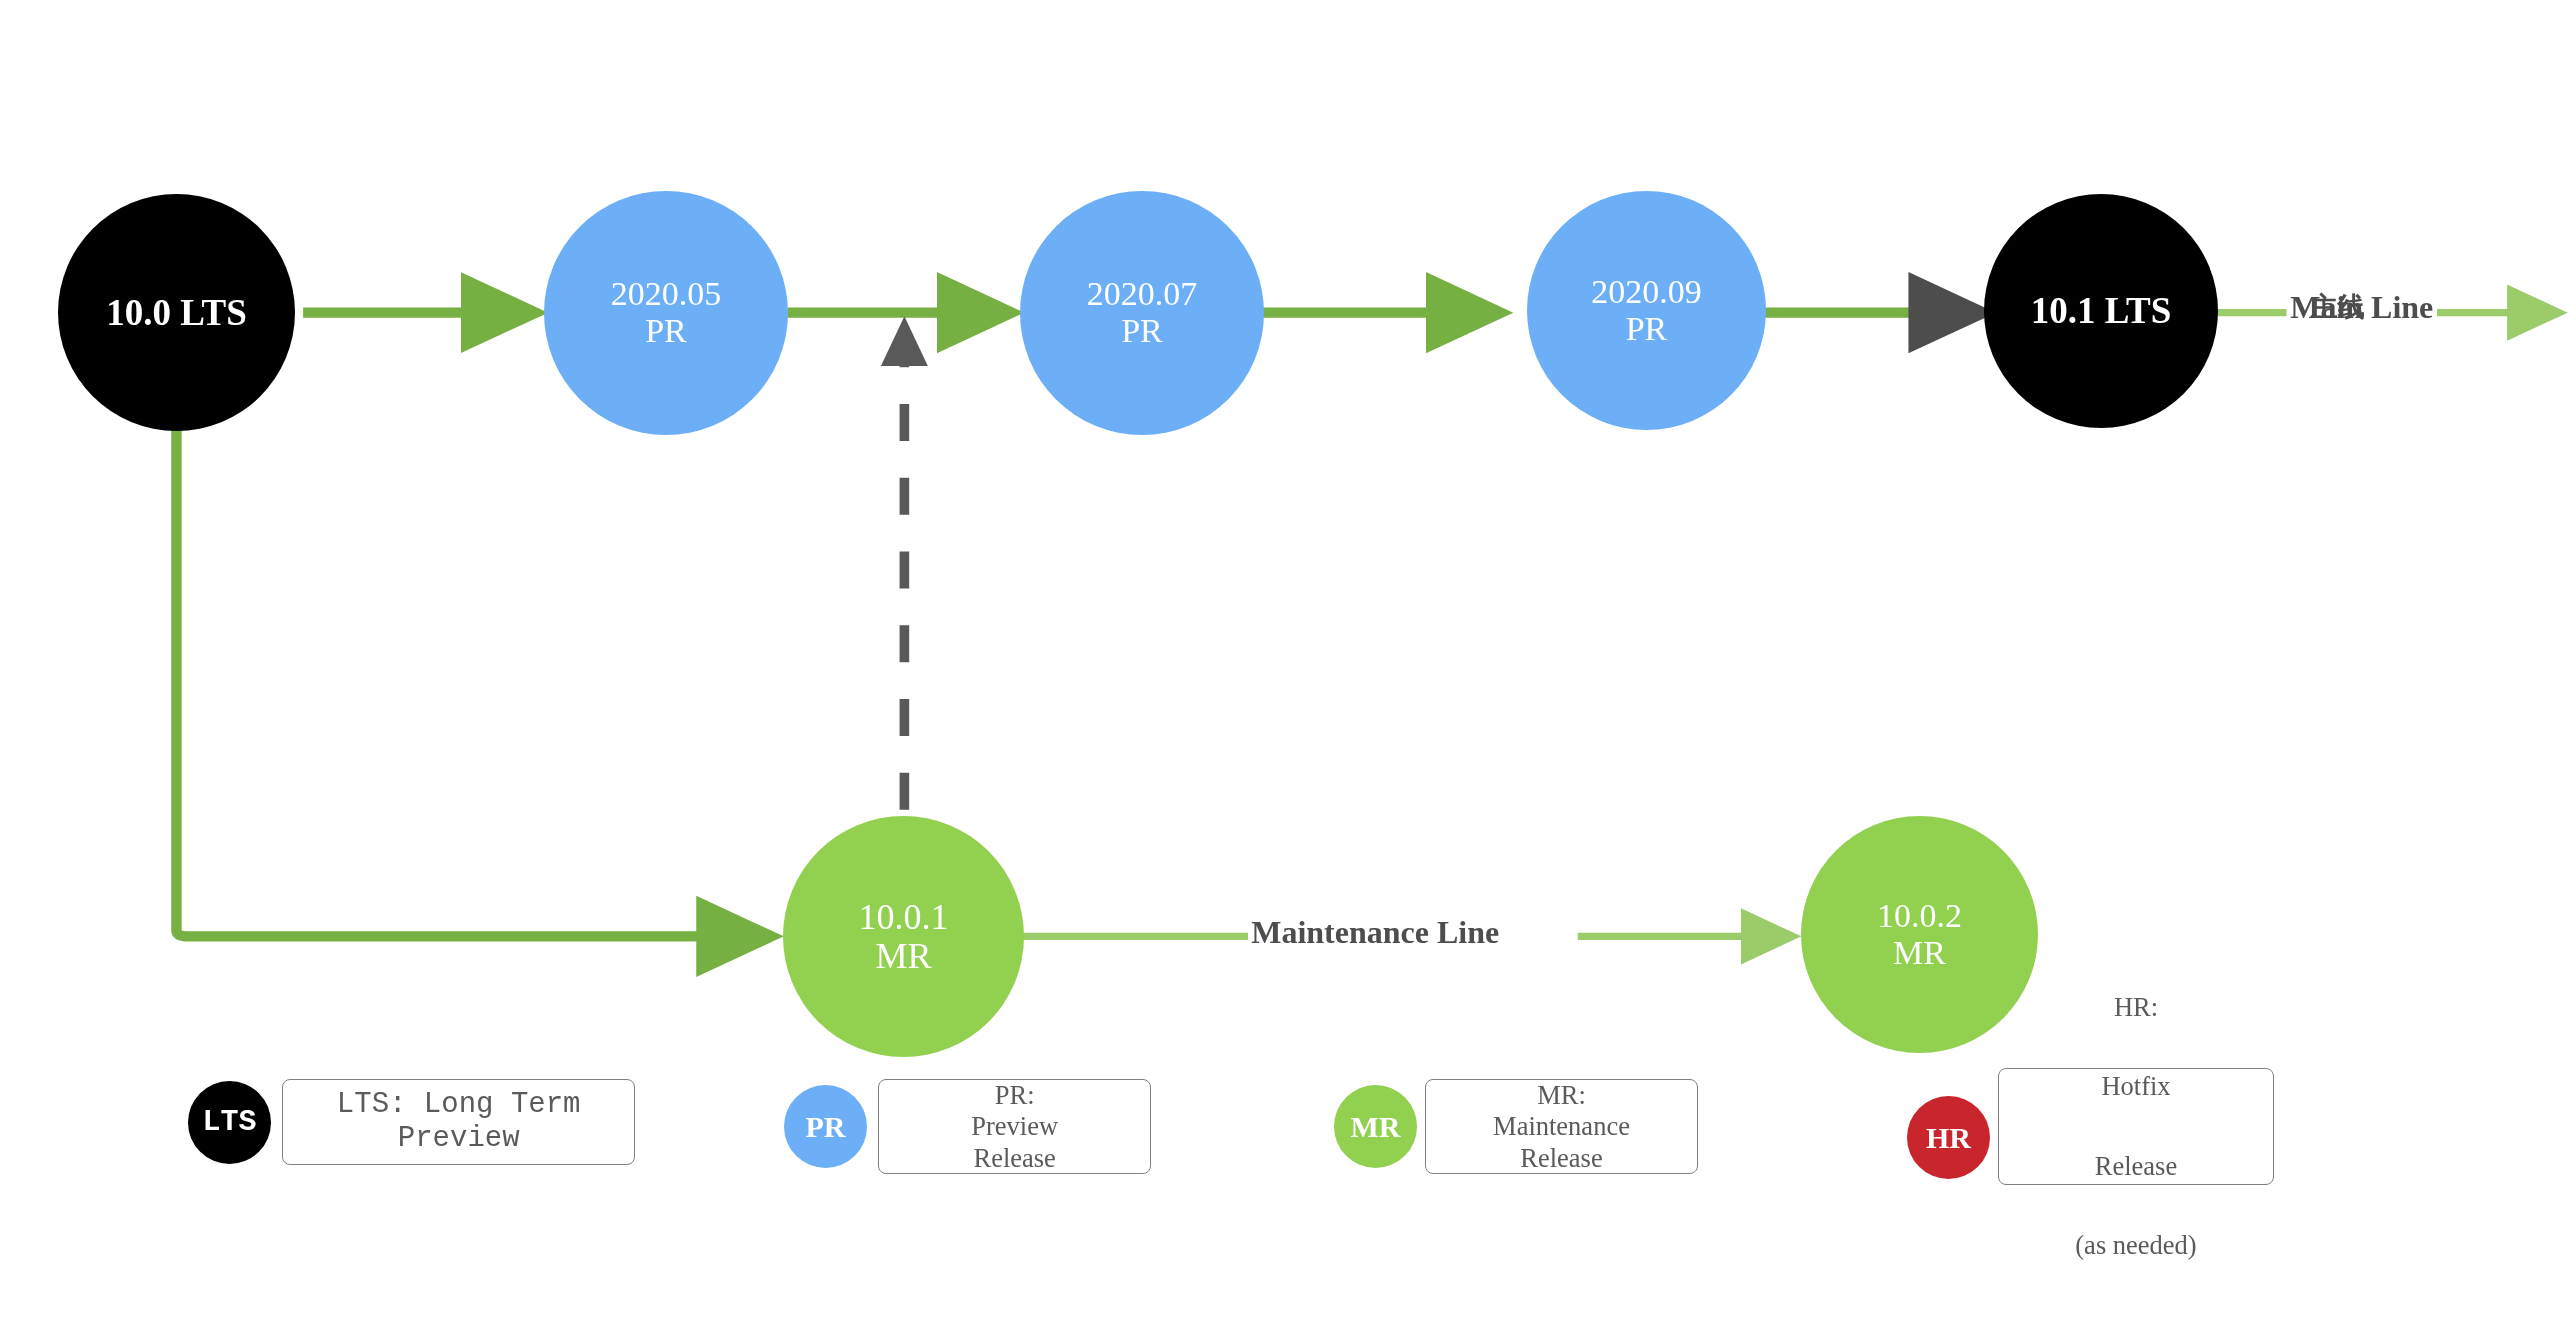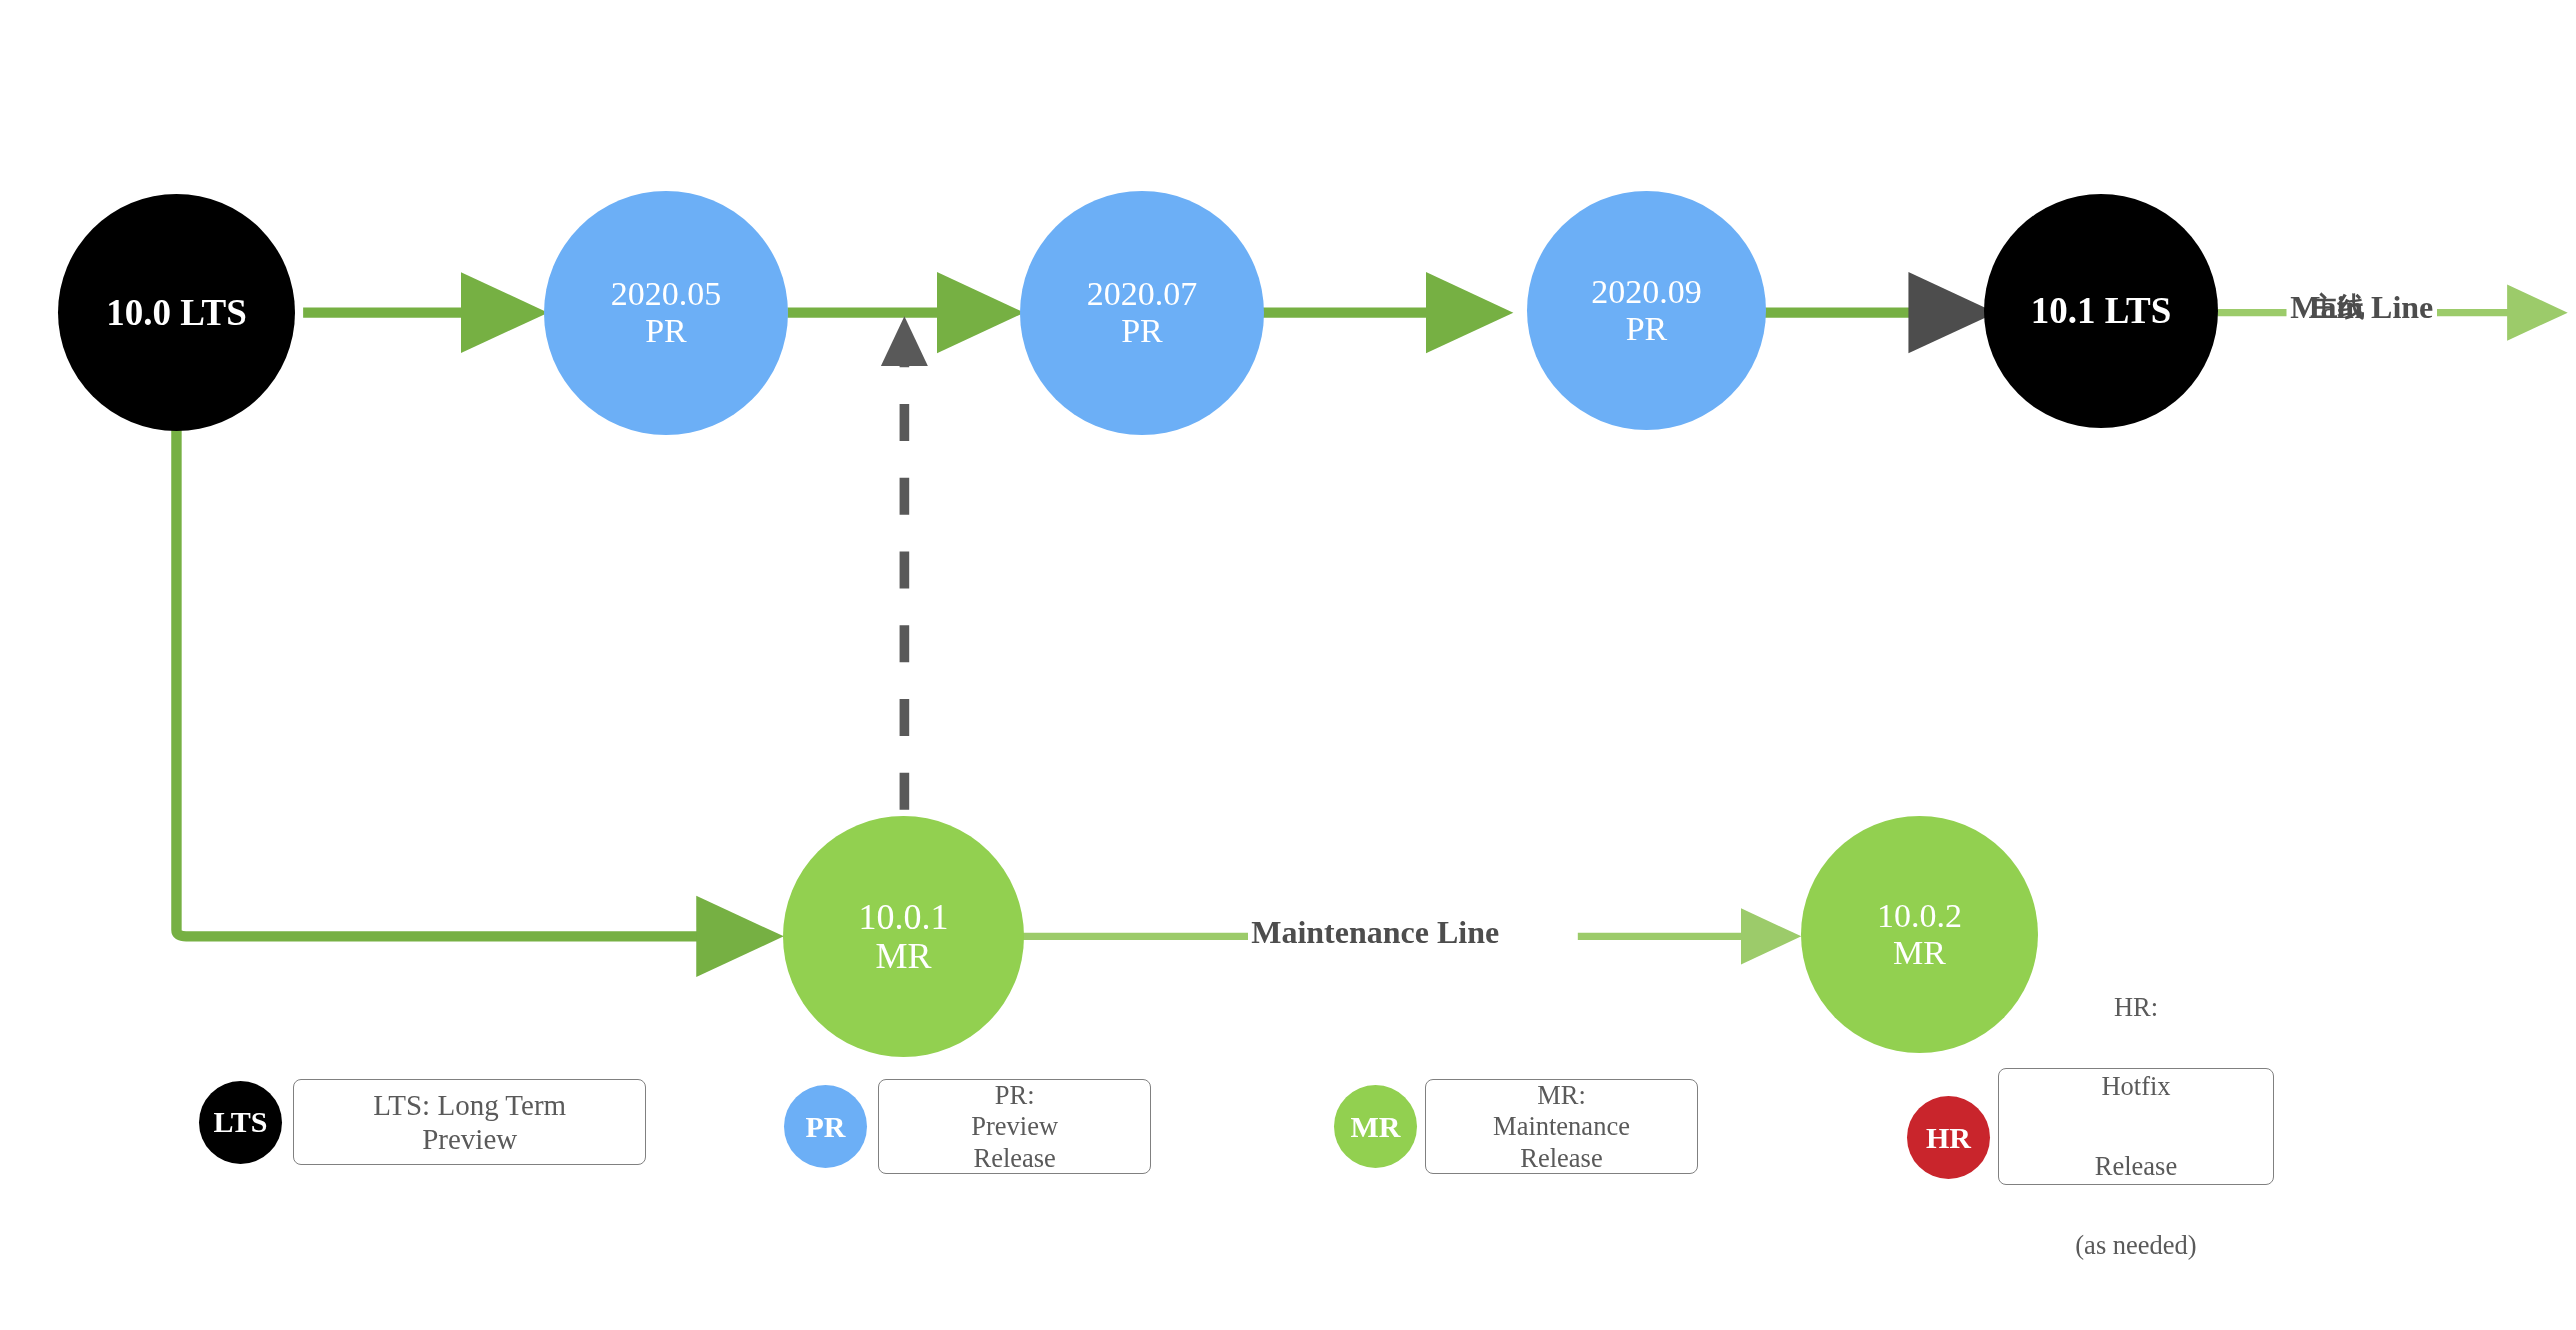--- a/index.html
+++ b/index.html
@@ -191,21 +191,21 @@
     <span class="l1">10.0.2</span>
     <span class="l2">MR</span>
   </div>
 
   <div class="line-label" style="left:1248px; top:916px; font-size:32px;">
     <span class="base">Maintenance Line</span>
   </div>
 
   <div id="legend">
 
-    <div class="legend-item" style="left:199px; top:22.4px;">
+    <div class="legend-item" style="left:188px; top:22.4px;font-family:Liberation Mono, monospace;">
       <div class="legend-dot node-lts" style="width:83px; height:83px; font-size:30px;">
         <span>LTS</span>
       </div>
       <div class="legend-box" style="width:353px; height:86px; margin-left:11.2px; font-size:29px;">
         <span>LTS:  Long Term</span>
         <span>Preview</span>
       </div>
     </div>
 
     <div class="legend-item" style="left:784px; top:22.4px;">

